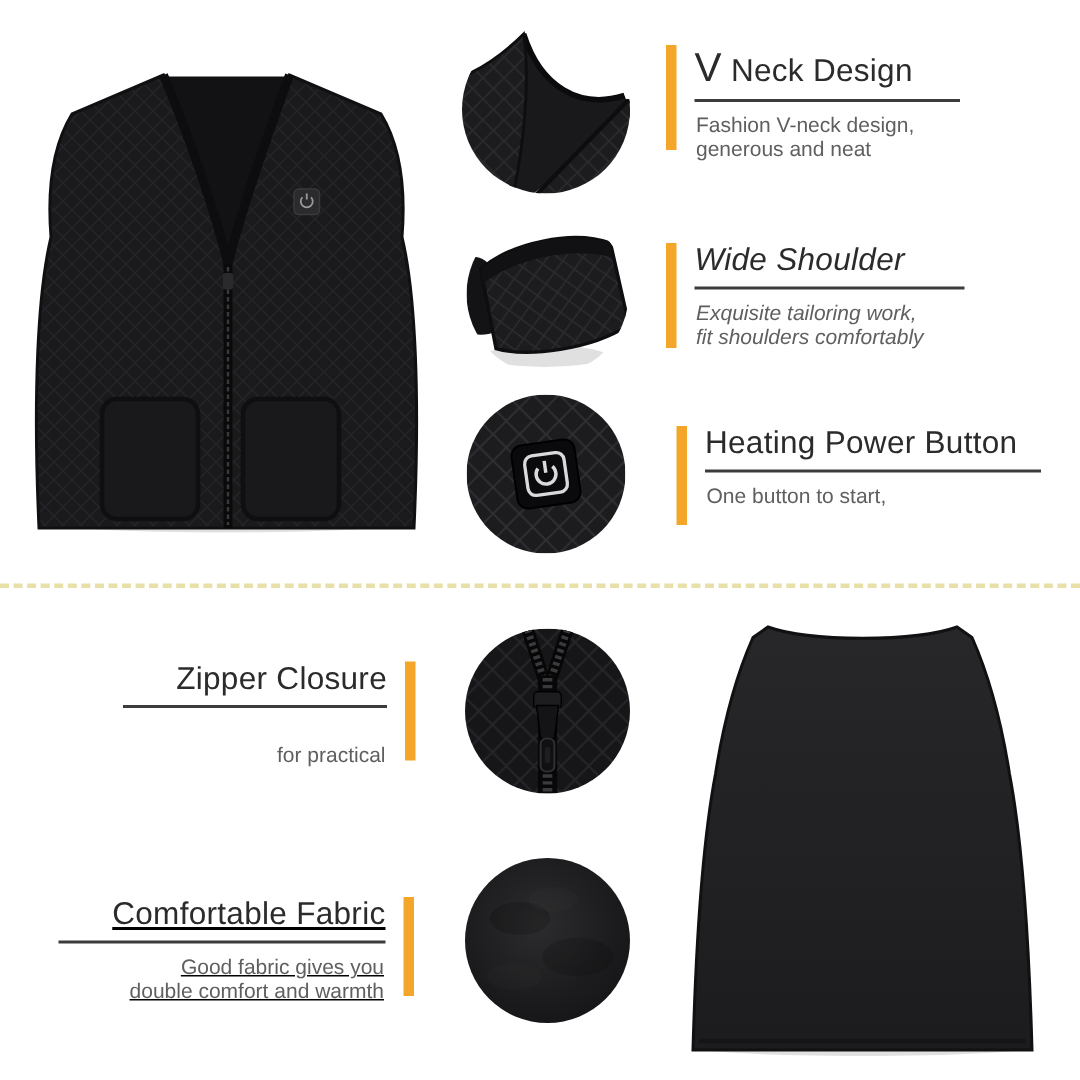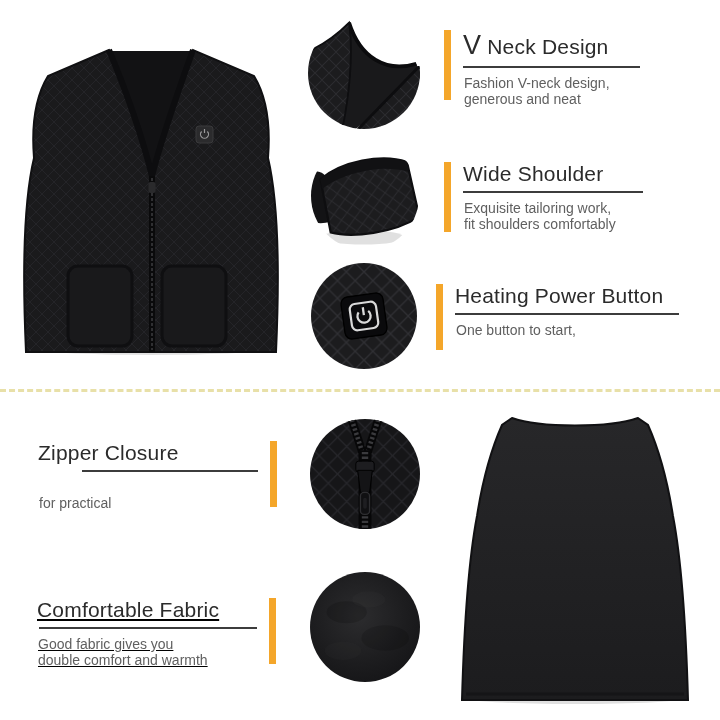--- a/index.html
+++ b/index.html
@@ -27,29 +27,29 @@
   .f1 .bar, .f2 .bar { height:70px; }
   .f3 .bar, .f4 .bar, .f5 .bar { height:66px; }
   .ftext h3 {
     margin:0; font-size:21px; font-weight:400; color:#2b2b2b;
     letter-spacing:0.2px; line-height:1.15; white-space:nowrap;
   }
   .f1 h3::first-letter { font-size:27px; }
   .rule { height:2px; background:#3c3c3c; margin:5px 0 7px 0; }
   .ftext p { margin:1px; font-size:14px; color:#5f5f5f; line-height:16px; }
   .f1 { left:444px; top:30px; }
-  .f2 { left:444px; top:162px; }
-  .f3 { left:436px; top:284px; }
+  .f2 { left:444px; top:162px;font-style:italic; }
+  .f3 { left:451px; top:284px; }
   .f1 .rule { width:177px; }
   .f2 .rule { width:180px; }
   .f3 .rule { width:224px; }
   
   .f4 { left:38px; top:441px; }
   .f5 { left:37px; top:598px;text-decoration:underline; }
-  .feature.flip .ftext { width:220px; text-align:left; }
+  .feature.flip .ftext { width:220px; text-align:right; }
   .f4 .rule { width:176px; margin-left:auto; }
   .f5 .rule { width:218px; margin-left:auto; }
   
   .divider {
     position:absolute; left:0; top:389px; width:720px; height:0;
     border-top:3px dashed #E8E0A8;
   }
 </style>
 </head>
 <body>

